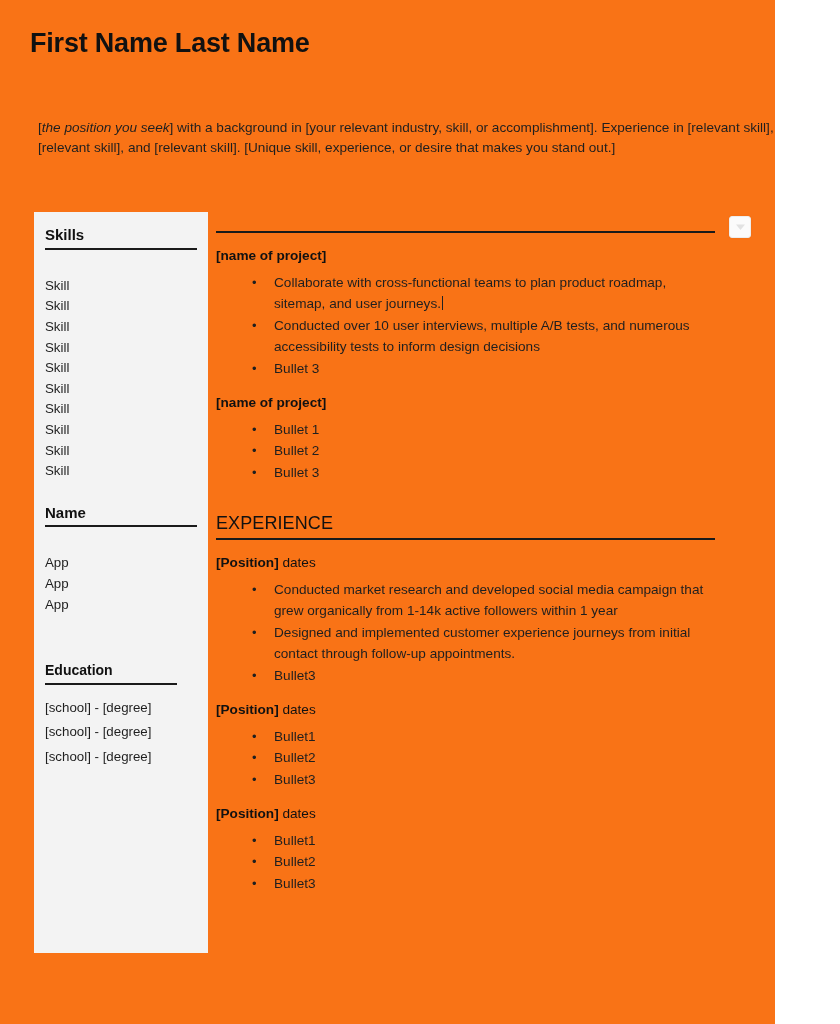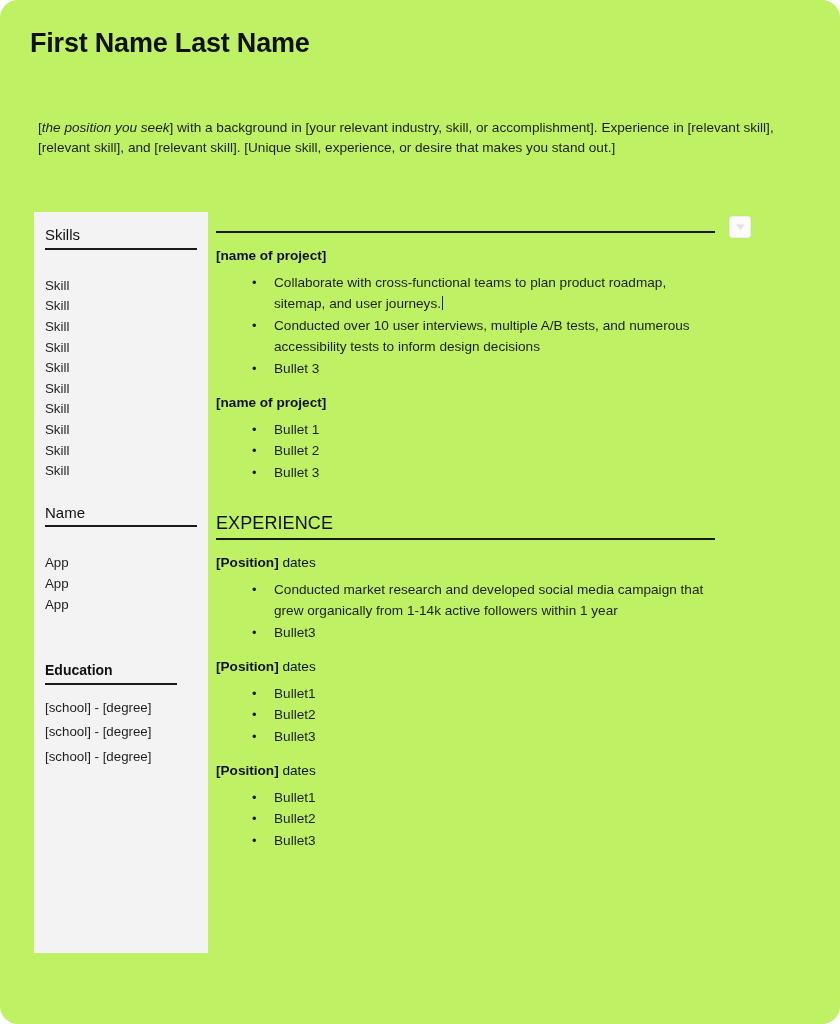--- a/index.html
+++ b/index.html
@@ -12,24 +12,23 @@
     height: 1024px;
     font-family: "Liberation Sans", sans-serif;
     color: #1a1a1a;
     position: relative;
     overflow: hidden;
   }
 
   .page {
     position: absolute;
     left: 0; top: 0;
-    width: 840px;
+    width: 775px;
     height: 1024px;
-    background: #bef264;
-    border-radius: 18px;
+    background: #f97316;
   }
 
   
   .header { position: absolute; left: 30px; top: 28px; width: 780px; }
   .full-name {
     font-size: 27px;
     font-weight: bold;
     letter-spacing: -0.2px;
     line-height: 1.15;
     color: #111;
@@ -67,21 +66,21 @@
     padding: 14px 0 0 0;
   }
   .side-block { padding: 0 11px 0 11px; }
   .side-head {
     font-size: 14px;
     color: #111;
     line-height: 1.25;
     white-space: nowrap;
     font-weight: bold;
   }
-  .side-head.bold { font-weight: normal; font-size: 15px; }
+  .side-head.bold { font-weight: bold; font-size: 15px; }
   .side-rule {
     border-bottom: 2px solid #1a1a1a;
     margin-top: 3px;
   }
   .side-rule.w-full { width: 152px; }
   .side-rule.w-short { width: 132px; }
   .side-list { margin-top: 26px; }
   .side-item {
     font-size: 13.3px;
     line-height: 20.6px;
@@ -251,20 +250,21 @@
     <div>
       <div class="sec-head">EXPERIENCE</div>
       <div class="sec-rule"></div>
 
       <div class="entry-title" style="margin-top:14px;">
         <span>[Position]</span>
         <span class="dates">dates</span>
       </div>
       <ul class="bullets">
         <li>Conducted market research and developed social media campaign that grew organically from 1-14k active followers within 1 year</li>
+        <li>Designed and implemented customer experience journeys from initial contact through follow-up appointments.</li>
         <li>Bullet3</li>
       </ul>
 
       <div class="entry-title">
         <span>[Position]</span>
         <span class="dates">dates</span>
       </div>
       <ul class="bullets">
         <li>Bullet1</li>
         <li>Bullet2</li>

